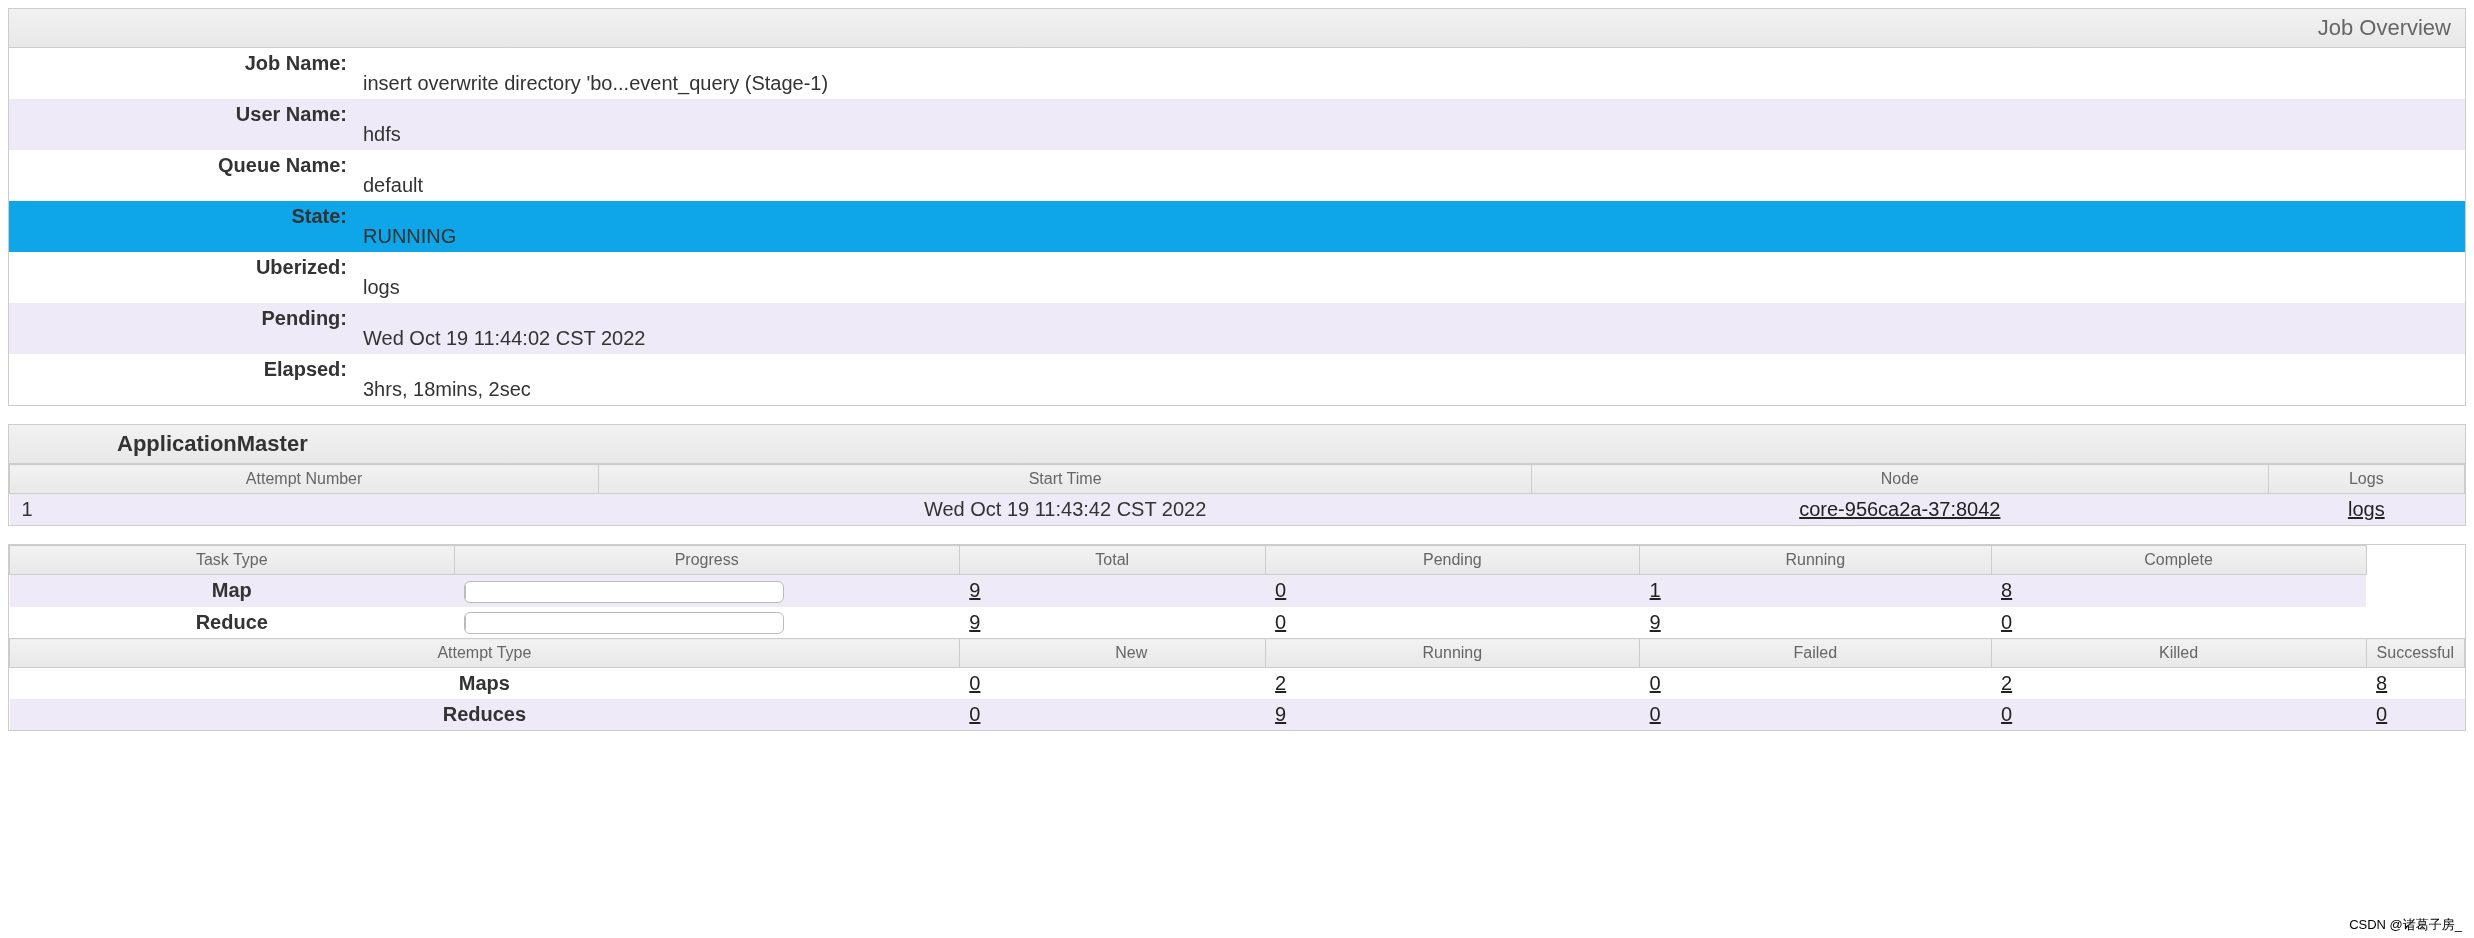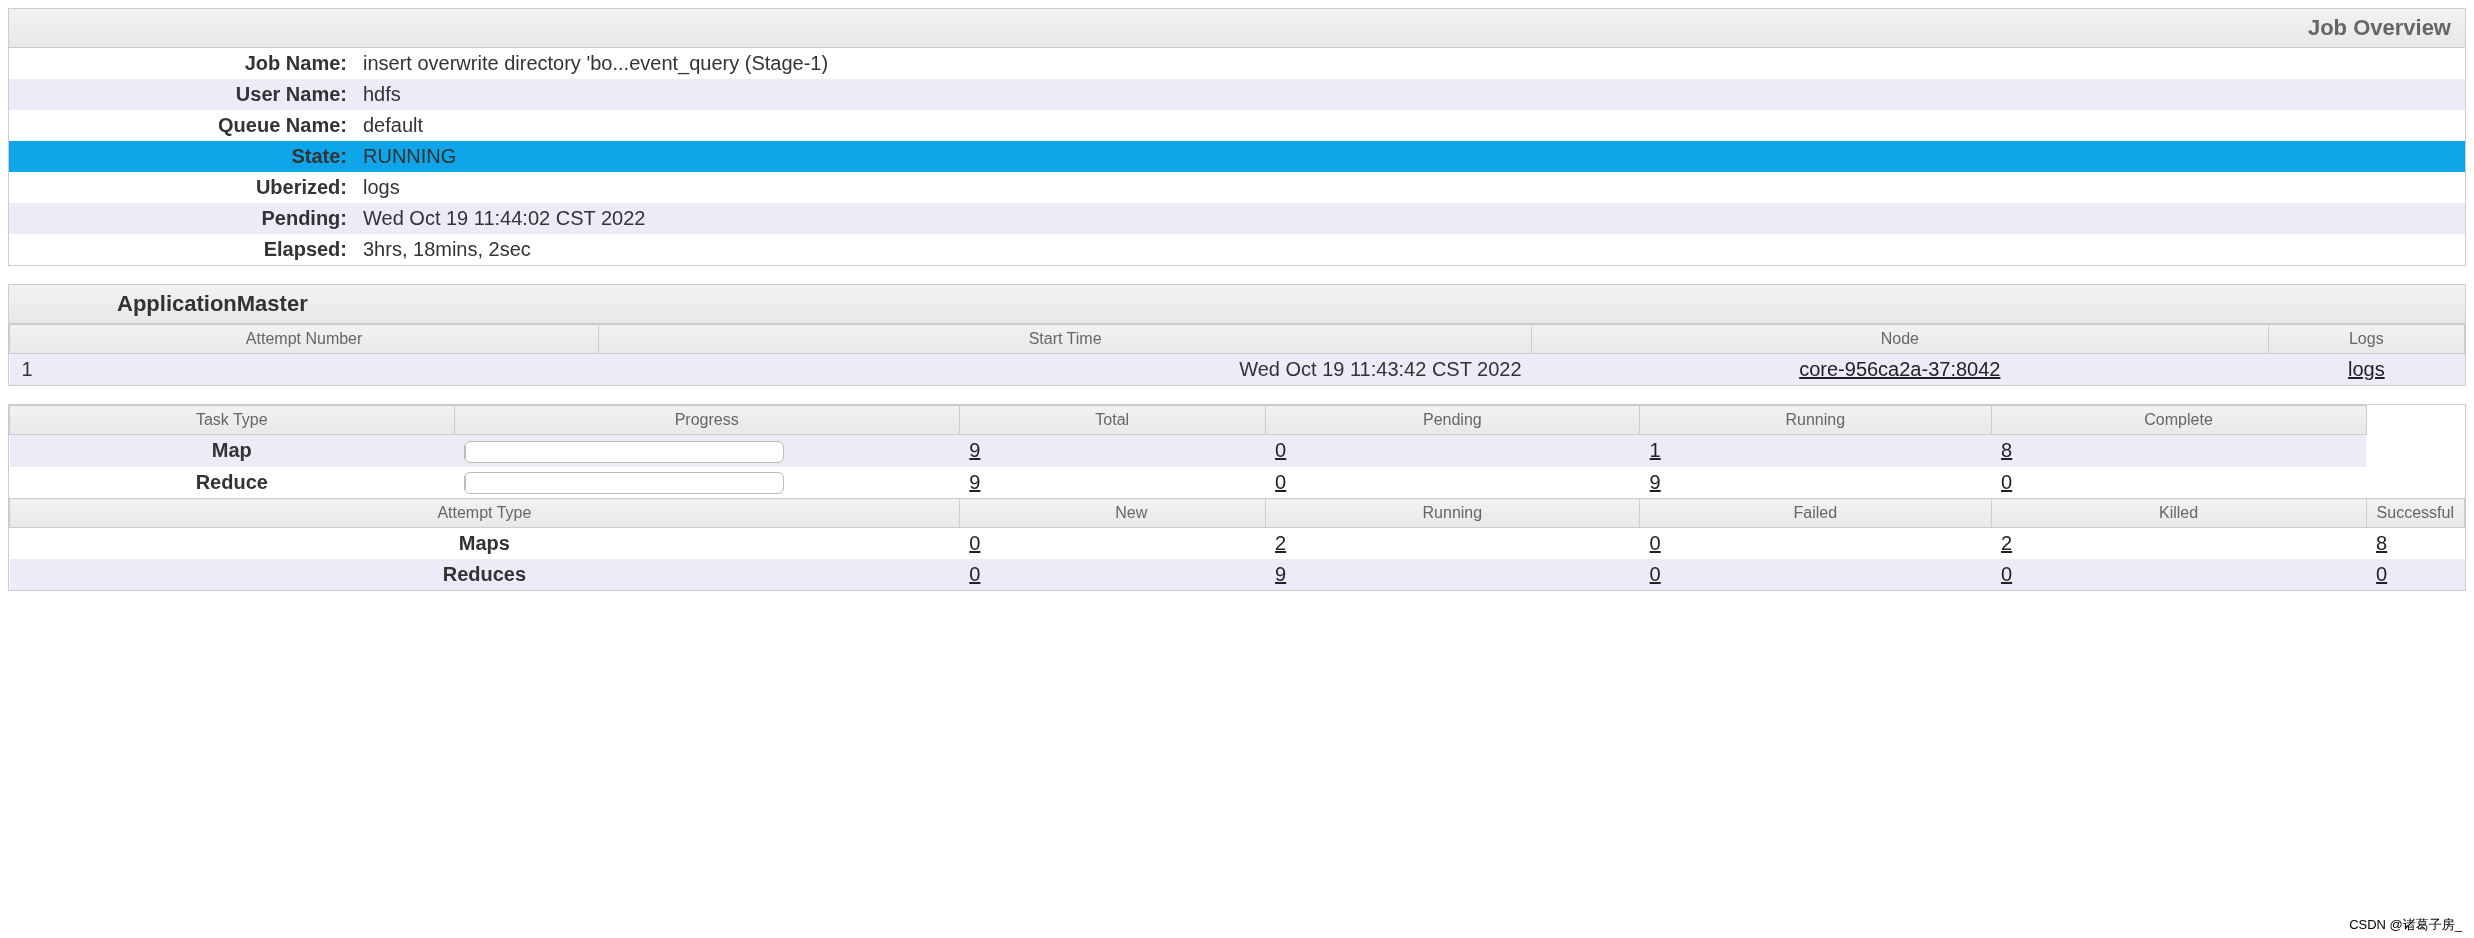--- a/index.html
+++ b/index.html
@@ -19,21 +19,20 @@
     }
     .panel-header {
       background: linear-gradient(to bottom, #f2f2f2, #e8e8e8);
       border-bottom: 1px solid #ccc;
       padding: 6px 14px;
       font-size: 22px;
       color: #666;
     }
     .panel-header.right {
       text-align: right;
-      font-weight: bold;
     }
     .panel-header.left {
       text-align: left;
       padding-left: 108px;
       color: #333;
       font-weight: bold;
     }
     .overview-row {
       display: flex;
       padding: 4px 0;
@@ -46,38 +45,39 @@
     }
     .overview-label {
       width: 350px;
       text-align: right;
       font-weight: bold;
       padding-right: 12px;
     }
     .overview-value {
       flex: 1;
       padding-left: 4px;
+      margin-top: 20px;
     }
     table {
       border-collapse: collapse;
       width: 100%;
     }
     th {
       background: linear-gradient(to bottom, #f2f2f2, #e8e8e8);
       font-weight: normal;
       color: #666;
       font-size: 16px;
       padding: 5px 10px;
       border: 1px solid #ccc;
       text-align: center;
     }
     td {
       padding: 4px 10px;
       font-size: 20px;
-      text-align: right;
+      text-align: center;
     }
     .panel tr.data-row:nth-child(even) td {
       background: #eeeaf7;
     }
     .center {
       text-align: center;
     }
     .link {
       text-decoration: underline;
       color: #222;

